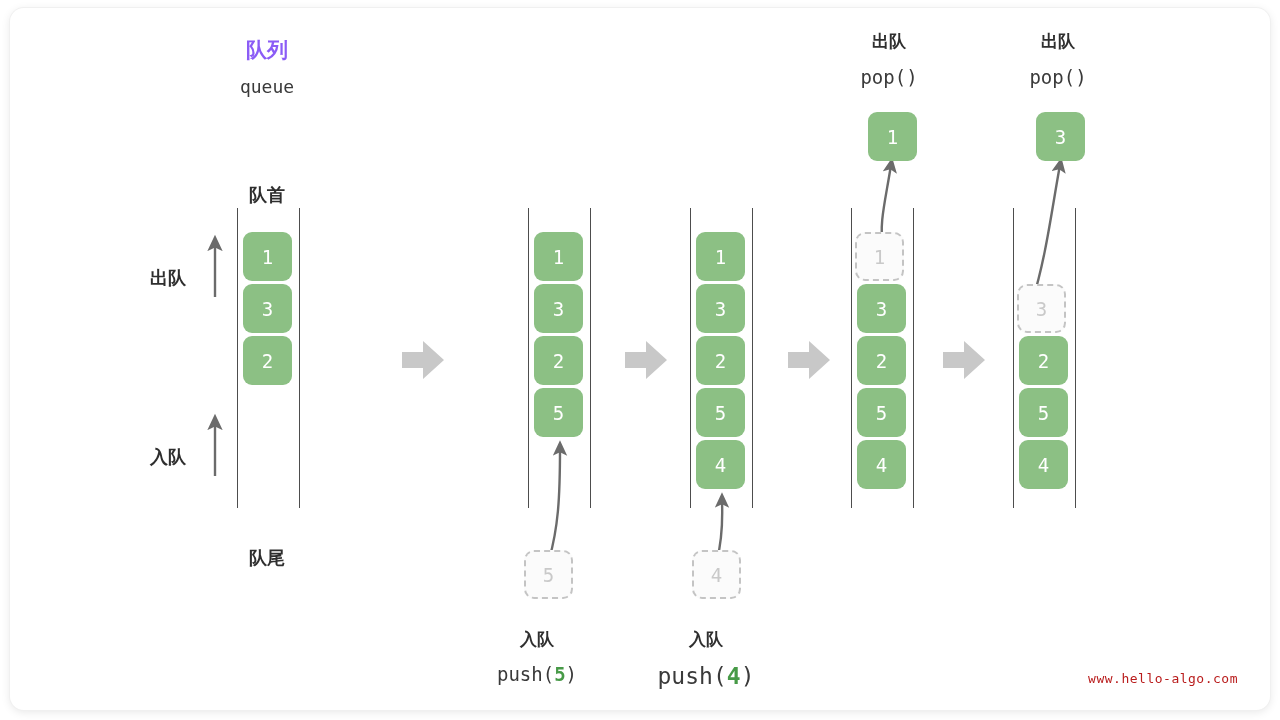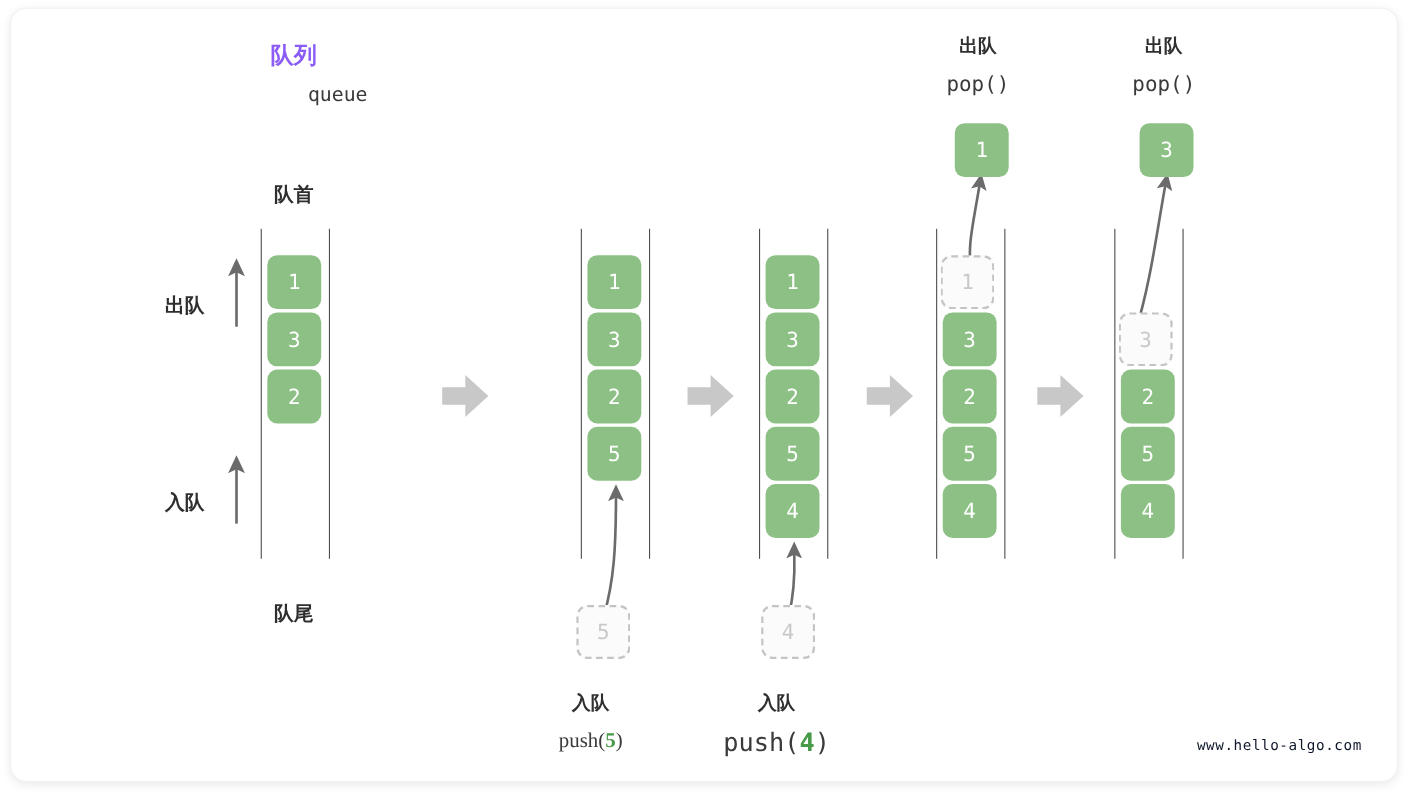--- a/index.html
+++ b/index.html
@@ -53,21 +53,21 @@
   .cn.head{font-size:18px;}
   .cn.op{font-size:17px;font-weight:700;color:#2f2f2f;}
   .mono{
     font-family:"DejaVu Sans Mono","Liberation Mono",monospace;
     font-size:17px;color:#3a3a3a;
   }
   .mono .num{color:#479a47;font-weight:700;}
   .watermark{
     position:absolute;right:32px;bottom:24px;
     font-family:"DejaVu Sans Mono","Liberation Mono",monospace;
-    font-size:13px;color:#0f172a;letter-spacing:.5px;
+    font-size:13px;color:#b91c1c;letter-spacing:.5px;
   }
   svg.ov{position:absolute;left:0;top:0;width:1260px;height:702px;pointer-events:none;}
   .center{transform:translateX(-50%);text-align:center;}
 </style>
 </head>
 <body>
 
 <div id="card">
 
   <svg class="ov" viewBox="0 0 1260 702">
@@ -99,23 +99,23 @@
     </g>
     <g fill="#c8c8c8">
       <path d="M778,344 h21 v-11 l21,19 l-21,19 v-11 h-21 z"></path>
     </g>
     <g fill="#c8c8c8">
       <path d="M933,344 h21 v-11 l21,19 l-21,19 v-11 h-21 z"></path>
     </g>
   </svg>
 
   <div class="lbl cn title center" style="left:257px;top:28px;">队列</div>
-  <div class="lbl mono center" style="left:257px;top:68px;font-size:18px;margin-left:40px;">queue</div>
+  <div class="lbl mono center" style="left:257px;top:68px;font-size:18px;">queue</div>
 
-  <div class="lbl cn head center" style="left:257px;top:157px;">队首</div>
+  <div class="lbl cn head center" style="left:257px;top:175px;">队首</div>
   <div class="lbl cn head center" style="left:257px;top:538px;">队尾</div>
 
   <div class="lbl cn side" style="left:140px;top:258px;">出队</div>
   <div class="lbl cn side" style="left:140px;top:437px;">入队</div>
 
   <div class="stage">
     <div class="rail" style="left:227px;top:200px;height:300px;"></div>
     <div class="rail" style="left:289px;top:200px;height:300px;"></div>
     <div class="cell" style="left:233px;top:224px;">1</div>
     <div class="cell" style="left:233px;top:276px;">3</div>
@@ -124,21 +124,21 @@
 
   <div class="stage">
     <div class="rail" style="left:518px;top:200px;height:300px;"></div>
     <div class="rail" style="left:580px;top:200px;height:300px;"></div>
     <div class="cell" style="left:524px;top:224px;">1</div>
     <div class="cell" style="left:524px;top:276px;">3</div>
     <div class="cell" style="left:524px;top:328px;">2</div>
     <div class="cell" style="left:524px;top:380px;">5</div>
     <div class="cell ghost" style="left:514px;top:542px;">5</div>
     <div class="lbl cn op center" style="left:527px;top:620px;">入队</div>
-    <div class="lbl mono center" style="left:527px;top:655px;font-size:19px;font-family:Liberation Serif, serif;"><span>push(</span><span class="num">5</span><span>)</span></div>
+    <div class="lbl mono center" style="left:527px;top:655px;font-size:19px;"><span>push(</span><span class="num">5</span><span>)</span></div>
   </div>
 
   <div class="stage">
     <div class="rail" style="left:680px;top:200px;height:300px;"></div>
     <div class="rail" style="left:742px;top:200px;height:300px;"></div>
     <div class="cell" style="left:686px;top:224px;">1</div>
     <div class="cell" style="left:686px;top:276px;">3</div>
     <div class="cell" style="left:686px;top:328px;">2</div>
     <div class="cell" style="left:686px;top:380px;">5</div>
     <div class="cell" style="left:686px;top:432px;">4</div>

